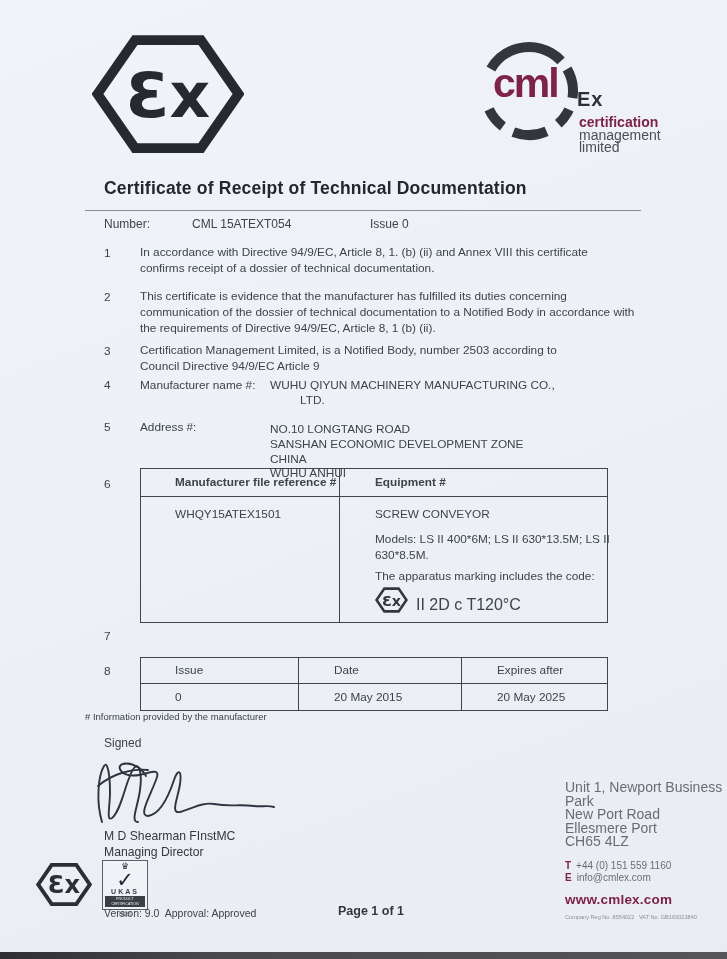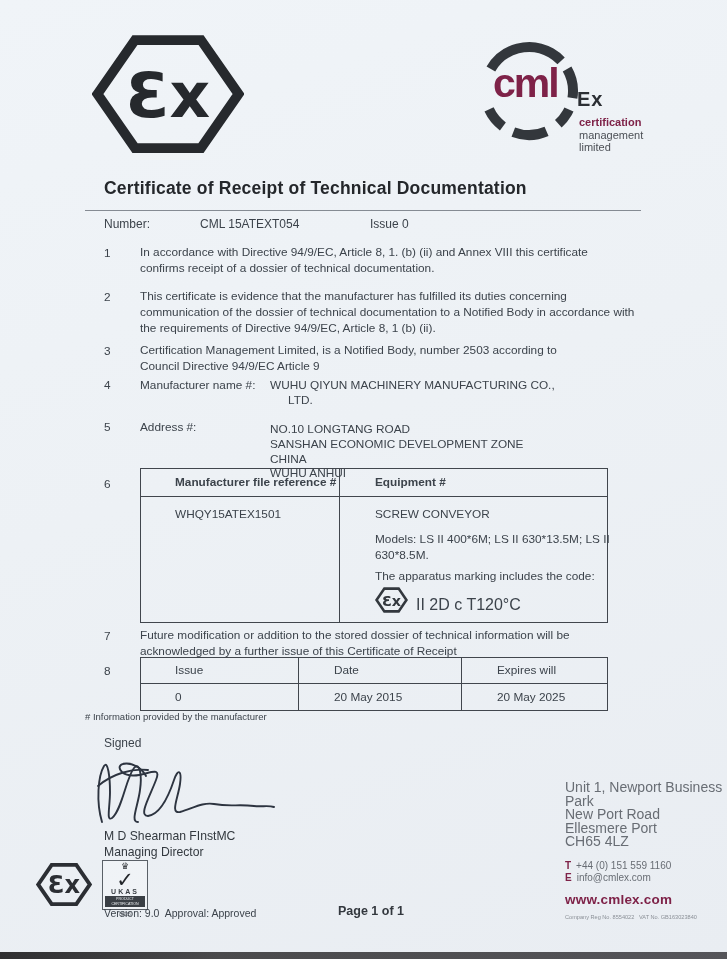--- a/index.html
+++ b/index.html
@@ -17,29 +17,29 @@
     position:absolute;left:0;right:0;bottom:0;height:7px;
     background:linear-gradient(90deg,#2f2f31 0%,#4a4a4c 30%,#55555a 100%);
   }
   .abs{position:absolute;}
   
   .atex-big{left:92px;top:34px;}
   .cml-logo{left:476px;top:40px;width:230px;height:110px;}
   .cml-word{position:absolute;left:17px;top:23px;font-size:41px;font-weight:bold;
     letter-spacing:-2px;color:#7e2248;line-height:1;}
   .cml-ex{position:absolute;left:101px;top:48px;font-size:20px;font-weight:bold;color:#2c2f34;letter-spacing:1px;}
-  .cml-sub{position:absolute;left:103px;top:76px;font-size:11px;line-height:12.5px;}
+  .cml-sub{position:absolute;left:103px;top:76px;font-size:14px;line-height:12.5px;}
   .cml-sub .l0{color:#7e2248;font-weight:bold;}
   .cml-sub .l1,.cml-sub .l2{color:#4b4f55;}
   
   .title{left:104px;top:178px;font-size:17.5px;font-weight:bold;color:#24272b;letter-spacing:.2px;}
   .rule{left:85px;top:210px;width:556px;height:1px;background:#858b93;}
   .num-row{left:104px;top:217px;font-size:12px;color:#3c434b;width:420px;}
   .num-row .lbl{position:absolute;left:0;}
-  .num-row .val{position:absolute;left:96px;text-align:center;}
+  .num-row .val{position:absolute;left:88px;text-align:center;}
   .num-row .iss{position:absolute;left:266px;}
   
   .inum{font-size:11.8px;color:#3c434b;}
   .itext{font-size:11.8px;line-height:16px;color:#3c434b;}
   .pair-label{font-size:11.8px;color:#3c434b;}
   .pair-value{font-size:11.8px;line-height:14.8px;color:#3c434b;}
   
   .tbl{border:1.6px solid #41464d;background:transparent;}
   .tbl .cell{position:absolute;font-size:11.8px;color:#3c434b;margin-left:24px;}
   .hdr{font-weight:bold;}
@@ -108,21 +108,21 @@
   <div class="abs inum" style="left:104px;top:290px;">2</div>
   <div class="abs itext" style="left:140px;top:288px;width:500px;">This certificate is evidence that the manufacturer has fulfilled its duties concerning communication of the dossier of technical documentation to a Notified Body in accordance with the requirements of Directive 94/9/EC, Article 8, 1 (b) (ii).</div>
 
   <div class="abs inum" style="left:104px;top:344px;">3</div>
   <div class="abs itext" style="left:140px;top:342px;width:455px;">Certification Management Limited, is a Notified Body, number 2503 according to Council Directive 94/9/EC Article 9</div>
 
   <div class="abs inum" style="left:104px;top:378px;">4</div>
   <div class="abs pair-label" style="left:140px;top:378px;">Manufacturer name #:</div>
   <div class="abs pair-value" style="left:270px;top:378px;width:345px;">
     <div>WUHU QIYUN MACHINERY MANUFACTURING CO.,</div>
-    <div style="margin-left:18px;">LTD.</div>
+    <div style="margin-left:30px;">LTD.</div>
   </div>
 
   <div class="abs inum" style="left:104px;top:420px;">5</div>
   <div class="abs pair-label" style="left:140px;top:420px;">Address #:</div>
   <div class="abs pair-value" style="left:270px;top:422px;width:345px;">
     <div>NO.10 LONGTANG ROAD</div>
     <div>SANSHAN ECONOMIC DEVELOPMENT ZONE</div>
     <div>CHINA</div>
     <div>WUHU ANHUI</div>
   </div>
@@ -142,30 +142,29 @@
         <svg width="33" height="26" viewBox="0 0 100 80">
           <path d="M4,40 L28,5 L72,5 L96,40 L72,75 L28,75 Z" fill="none" stroke="#33383e" stroke-width="8"></path>
           <text x="50" y="57" text-anchor="middle" font-family="DejaVu Sans" font-weight="bold" font-size="44" fill="#33383e">Ɛx</text>
         </svg>
       </span>
       <span class="marking-code">II 2D c T120°C</span>
     </div>
   </div>
 
   <div class="abs inum" style="left:104px;top:629px;">7</div>
-  <div class="abs itext" style="left:140px;top:627px;width:490px;">Future modification or addition to the stored dossier of technical information will be acknowledged by a further issue of this Certificate of Receipt</div>
 
   <div class="abs inum" style="left:104px;top:664px;">8</div>
   <div class="abs tbl" style="left:140px;top:657px;width:466px;height:52px;">
     <div class="vline" style="left:157px;"></div>
     <div class="vline" style="left:320px;"></div>
     <div class="hline" style="top:25px;"></div>
     <div class="cell" style="left:10px;top:5px;">Issue</div>
     <div class="cell" style="left:169px;top:5px;">Date</div>
-    <div class="cell" style="left:332px;top:5px;">Expires will</div>
+    <div class="cell" style="left:332px;top:5px;">Expires after</div>
     <div class="cell" style="left:10px;top:32px;">0</div>
     <div class="cell" style="left:169px;top:32px;">20 May 2015</div>
     <div class="cell" style="left:332px;top:32px;">20 May 2025</div>
   </div>
 
   <div class="abs footnote"># Information provided by the manufacturer</div>
 
   <div class="abs signed">Signed</div>
   <div class="abs" style="left:88px;top:752px;">
     <svg class="sig-svg" width="190" height="80" viewBox="0 0 190 80">

